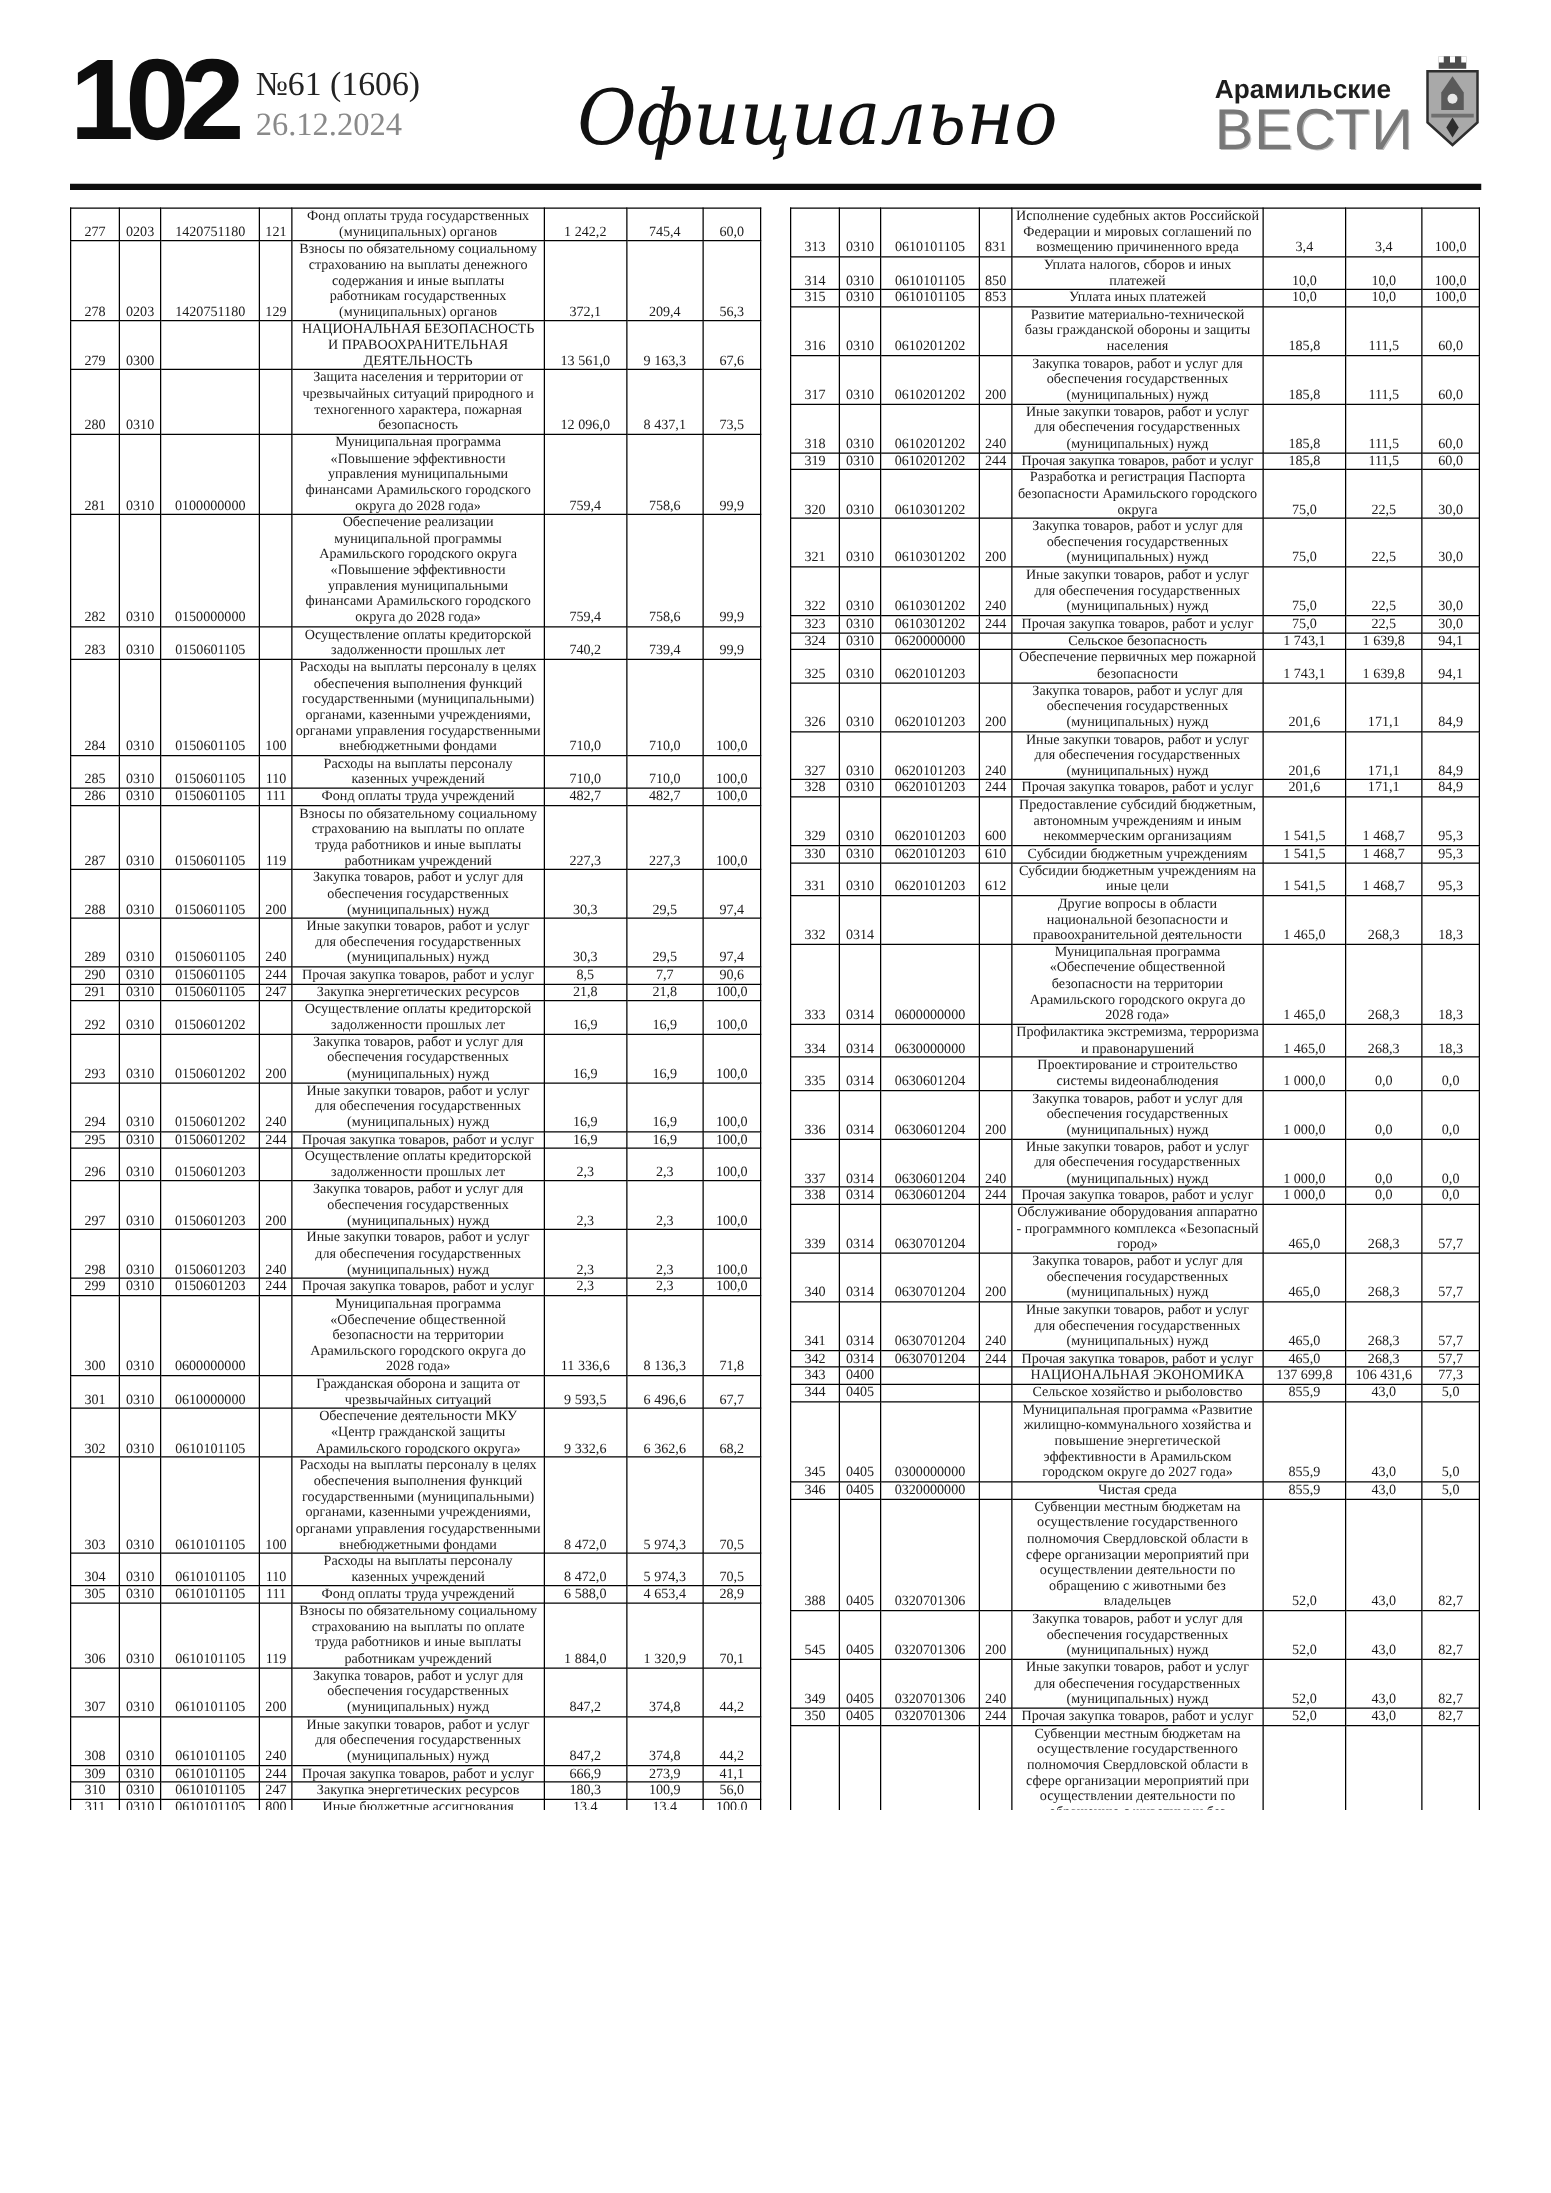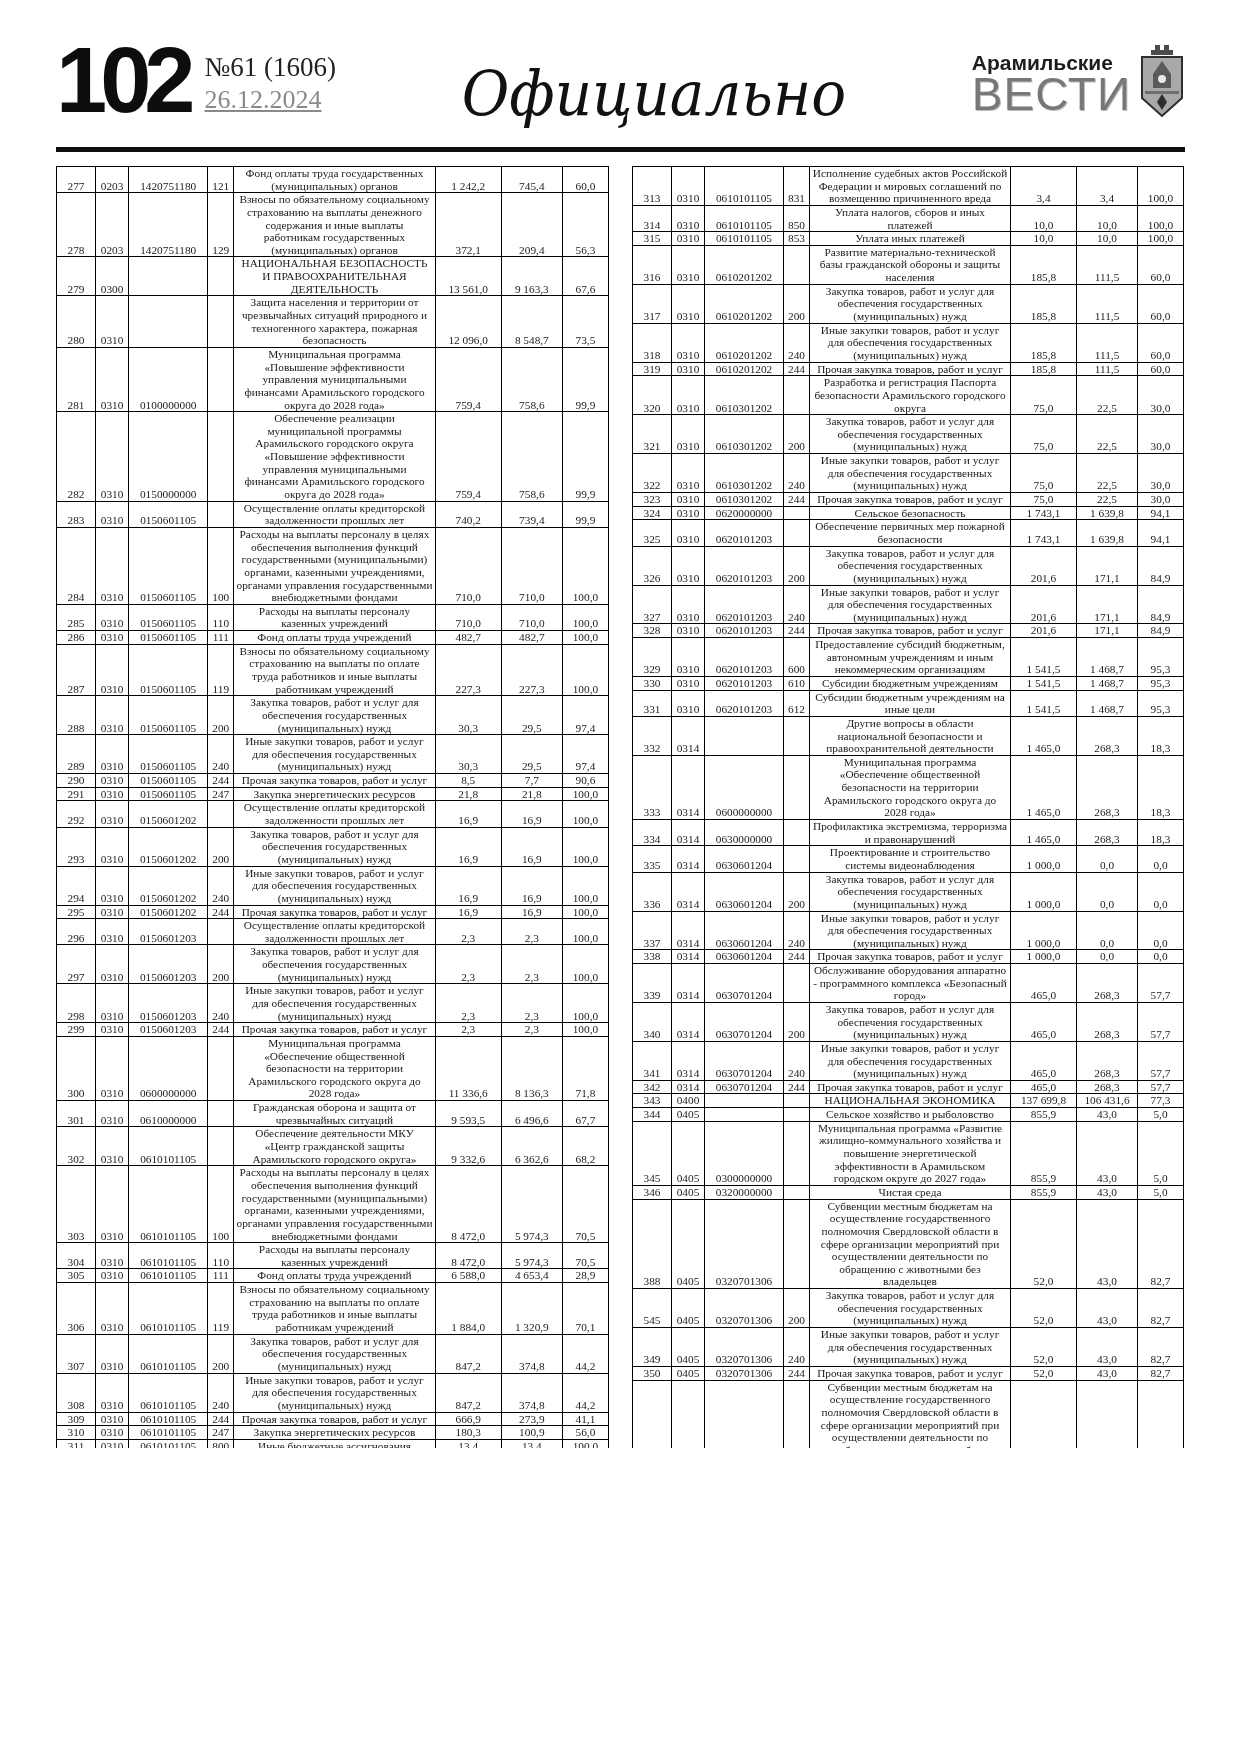--- a/index.html
+++ b/index.html
@@ -5,24 +5,24 @@
   html,body{margin:0;padding:0;background:#ffffff;}
   .page{position:relative;width:1241px;height:1448px;background:#fff;overflow:hidden;
         font-family:"Liberation Serif",serif;color:#1b1b1b;border-radius:16px;}
   .inner{padding:0 56px;}
   
   .header{display:flex;align-items:flex-start;padding-top:38px;height:104px;}
   .bignum{font-family:"Liberation Sans",sans-serif;font-weight:bold;font-size:92px;
           line-height:.92;letter-spacing:-7px;color:#0d0d0d;}
   .issue{margin-left:16px;margin-top:14px;}
   .issue-no{font-size:27px;font-weight:normal;color:#222;}
-  .issue-date{font-size:26px;color:#8a8a8a;margin-top:2px;text-decoration:underline;}
+  .issue-date{font-size:26px;color:#8a8a8a;margin-top:2px;}
   .official{flex:1;text-align:center;font-family:"DejaVu Serif",serif;font-style:italic;
             font-size:58px;margin-top:22px;color:#111;transform:scaleY(1.05);}
-  .logo{display:flex;align-items:center;margin-top:6px;}
+  .logo{display:flex;align-items:flex-end;margin-top:6px;}
   .logo-text{text-align:left;margin-right:8px;}
   .logo-top{font-family:"Liberation Sans",sans-serif;font-weight:bold;font-size:21px;color:#1d1d1d;}
   .logo-bottom{font-family:"Liberation Sans",sans-serif;font-weight:normal;font-size:46px;
                line-height:.85;color:#787878;letter-spacing:1px;text-shadow:1px 1px 0 #bbb;}
   .rule{height:5px;background:#0e0e0e;margin-top:5px;}
   
   .cols{display:flex;margin-top:14px;}
   .colL{width:553px;}
   .colR{width:546px;margin-left:23px;}
   table{border-collapse:collapse;table-layout:fixed;width:100%;}
@@ -110,21 +110,21 @@
                 <td class="v">9 163,3</td>
                 <td class="v">67,6</td>
               </tr>
               <tr>
                 <td class="v">280</td>
                 <td>0310</td>
                 <td></td>
                 <td></td>
                 <td>Защита населения и территории от чрезвычайных ситуаций природного и техногенного характера, пожарная безопасность</td>
                 <td class="v">12 096,0</td>
-                <td class="v">8 548,7</td>
+                <td class="v">8 437,1</td>
                 <td class="v">73,5</td>
               </tr>
               <tr>
                 <td class="v">281</td>
                 <td>0310</td>
                 <td>0100000000</td>
                 <td></td>
                 <td>Муниципальная программа «Повышение эффективности управления муниципальными финансами Арамильского городского округа до 2028 года»</td>
                 <td class="v">759,4</td>
                 <td class="v">758,6</td>

